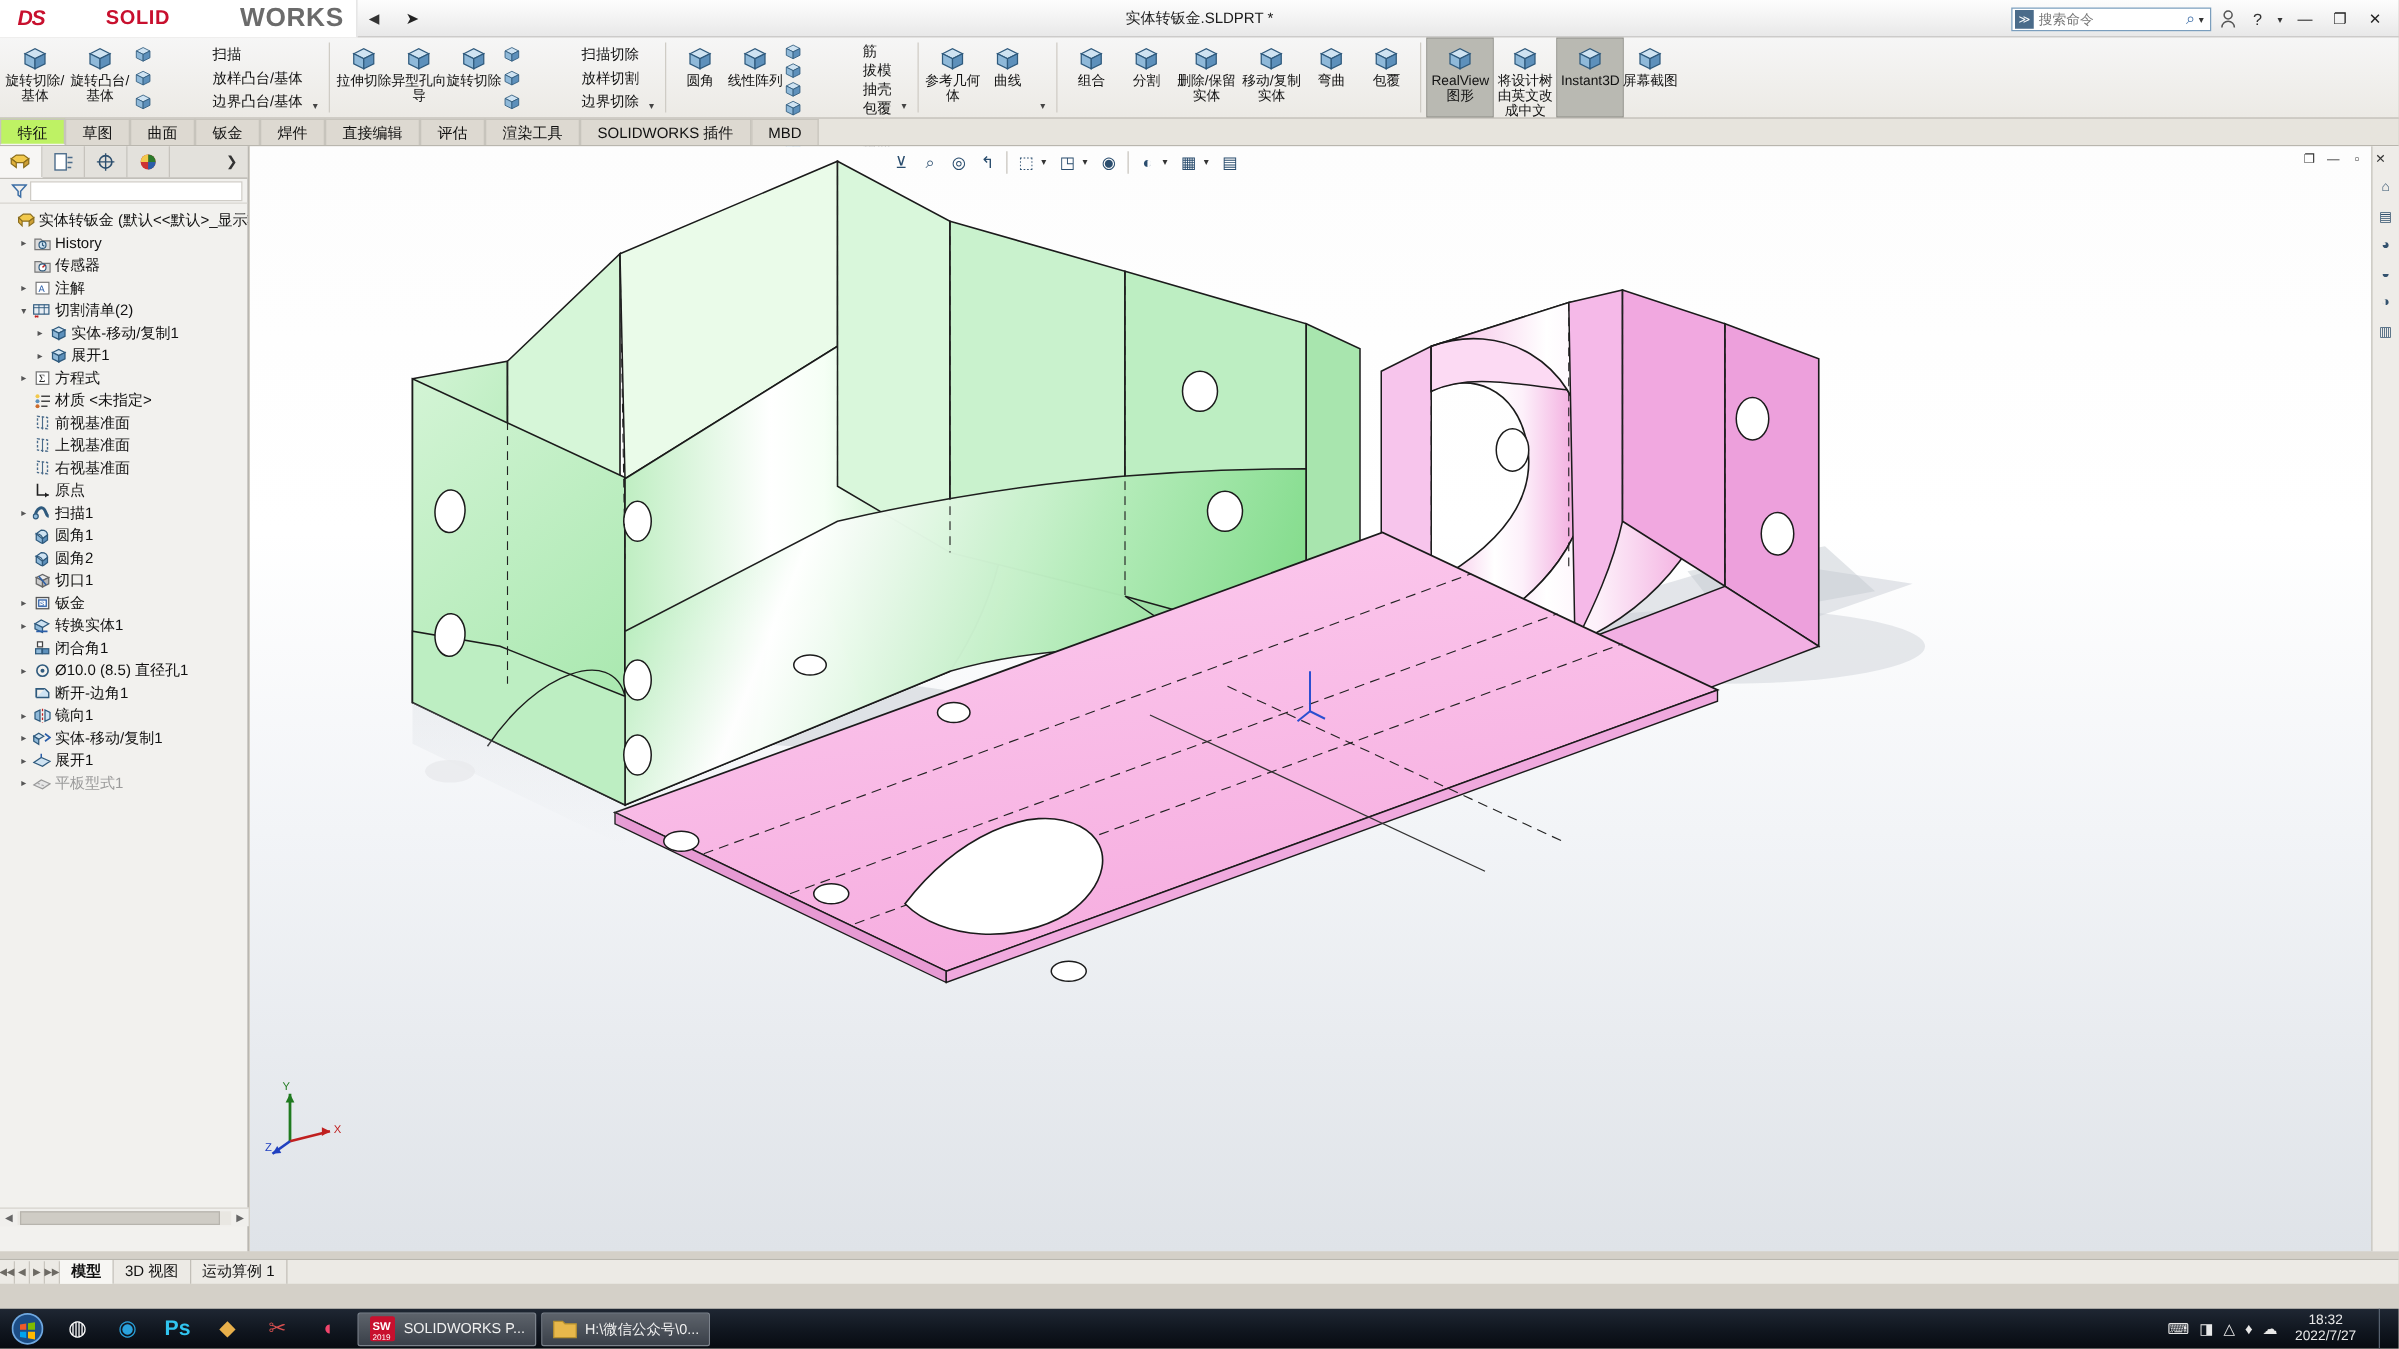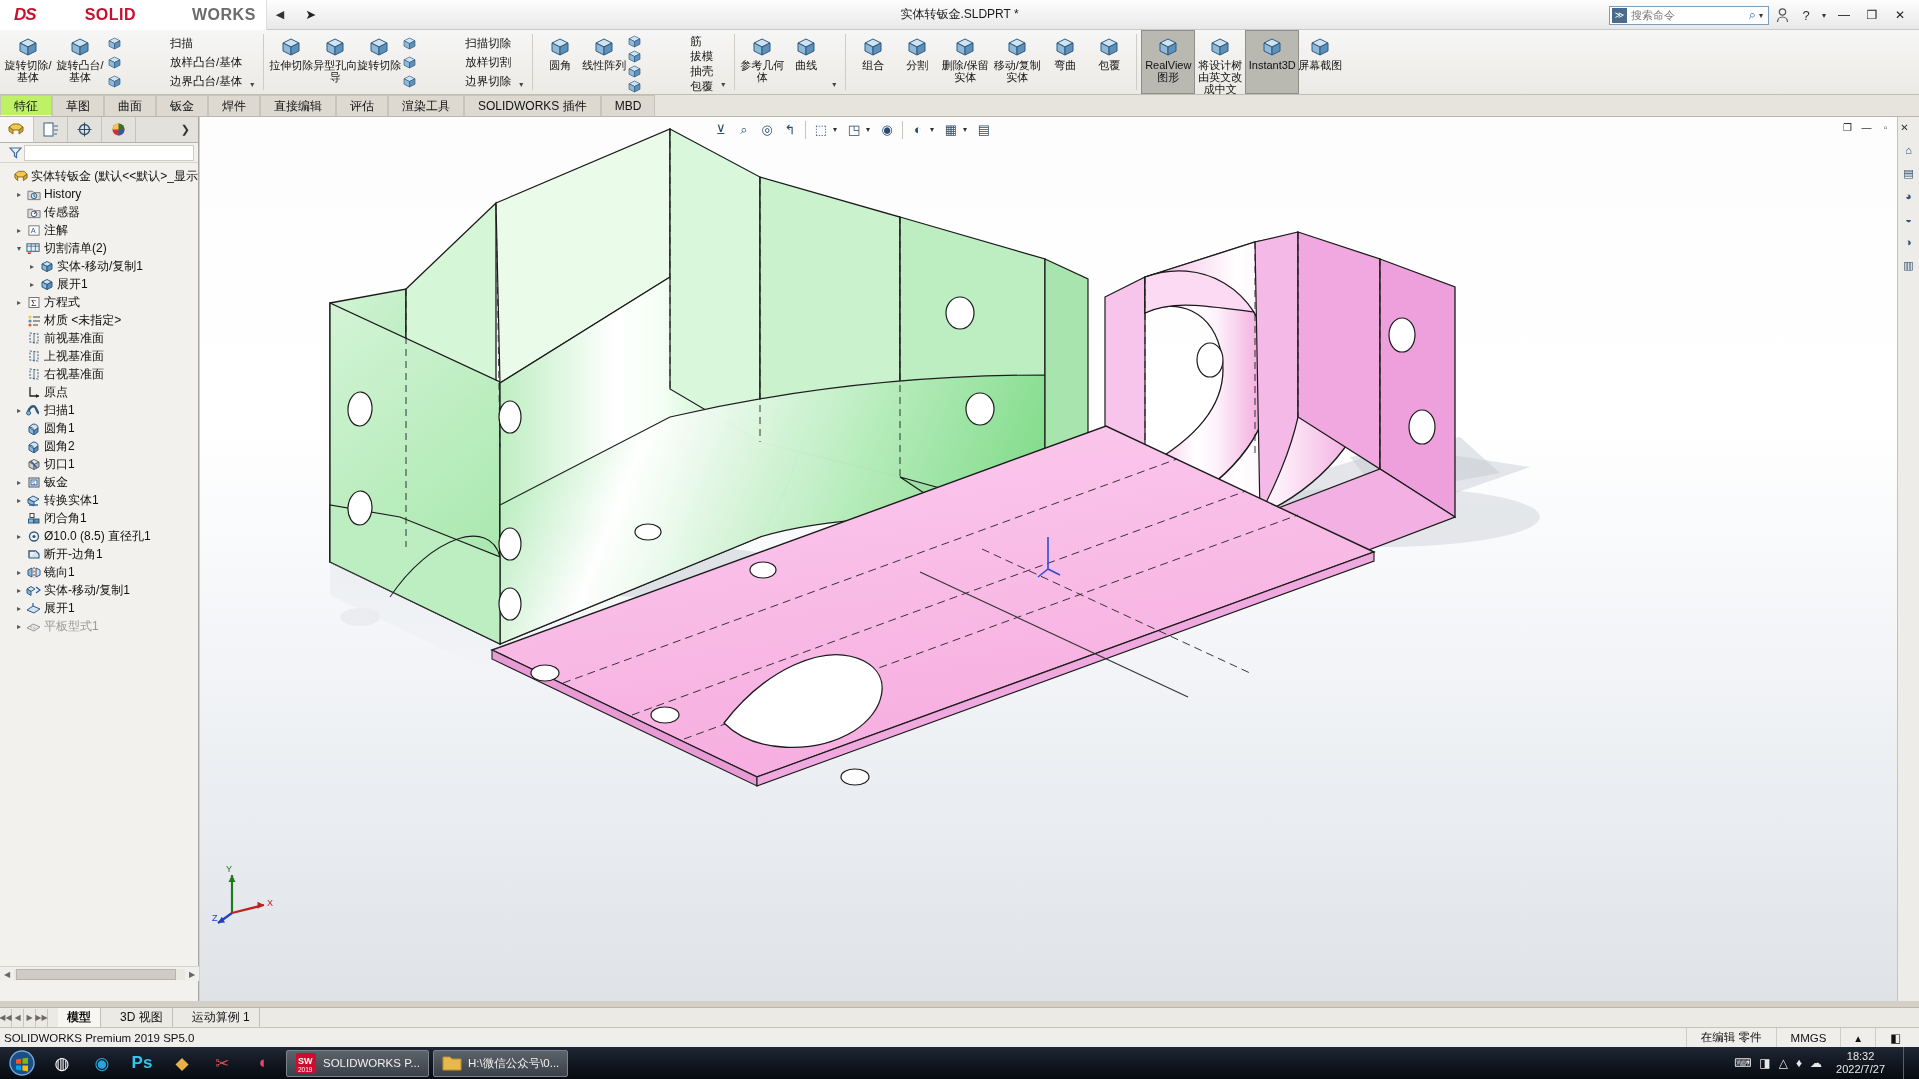--- a/index.html
+++ b/index.html
@@ -19,21 +19,21 @@
     background: linear-gradient(to bottom,#fdfdfd 0%,#f3f3f3 50%,#e8e8e8 100%);
     border-bottom: 1px solid #c8c8c8;
     display: flex; align-items: center;
   }
   .sw-logo {
     display: flex; align-items: center; padding: 0 10px 0 14px;
     height: 30px; background: #ffffff; border-right: 1px solid #dedede; gap: 44px;
   }
   .sw-logo .ds { color: #c8102e; font-weight: bold; font-size: 17px; font-style: italic; letter-spacing: -1px; margin-right: 5px;}
   .sw-logo .solid { color: #c8102e; font-weight: bold; font-size: 16px; letter-spacing: 0.5px;}
-  .sw-logo .works { color: #6b6b6b; font-weight: bold; font-size: 16px; letter-spacing: 0.5px; padding-left: 12px;}
+  .sw-logo .works { color: #6b6b6b; font-weight: bold; font-size: 21px; letter-spacing: 0.5px; padding-left: 12px;}
   .menu-arrow { padding: 0 9px; color: #333; font-size: 11px; }
   .menubar { display: flex; align-items: center; height: 30px; }
   .menubar .mi {
     padding: 4px 9px; color: #1a1a1a; font-size: 13px; cursor: default; white-space: nowrap;
   }
   .pin-icon { padding: 0 12px; color: #222; font-size: 13px; }
   .doc-title {
     position: absolute; left: 0; right: 0; text-align: center;
     font-size: 12px; color: #1a1a1a; pointer-events: none;
   }
@@ -145,21 +145,21 @@
   .rightbar .rb { width:18px;height:18px;display:flex;align-items:center;justify-content:center;font-size:11px;color:#33526e;}
 
   
   .docTabs {
     position:absolute; left:0; bottom:52px; width:1919px; height:20px;
     background:#eceae5; border-top:1px solid #b9b6ae; display:flex; align-items:stretch;
   }
   .navarrows { display:flex; align-items:center; }
   .navarrows div { width:12px; height:18px; display:flex;align-items:center;justify-content:center;
     font-size:8px; color:#6d6a64; border-right:1px solid #c9c6bf;}
-  .dtab { padding: 2px 9px; font-size:12px; color:#111; border-right:1px solid #c2bfb8; display:flex;align-items:center;margin-left:10px;}
+  .dtab { padding: 2px 9px; font-size:12px; color:#111; border-right:1px solid #c2bfb8; display:flex;align-items:center;}
   .dtab.sel { background:#f7f6f3; font-weight:bold;}
   .statusbar {
     position:absolute; left:0; bottom:32px; width:1919px; height:20px;
     background:#f0eeea; border-top:1px solid #c6c3bc; display:flex; align-items:center;
     font-size:11.5px; color:#111; padding-left:4px;
   }
   .status-right { position:absolute; right:4px; display:flex; align-items:center; gap: 0px;}
   .status-right .sseg { padding: 0 14px; border-left:1px solid #d0cdc6; height:19px; display:flex;align-items:center;}
   .taskbar {
     position:absolute; left:0; bottom:0; width:1919px; height:32px;
@@ -1151,29 +1151,20 @@
         <div>▶</div>
         <div>▶▶</div>
       </div>
     <div style="display:flex" id="doctabs">
         <div class="dtab sel">模型</div>
         <div class="dtab">3D 视图</div>
         <div class="dtab">运动算例 1</div>
       </div>
   </div>
 
-  <div class="statusbar">
-    <span>SOLIDWORKS Premium 2019 SP5.0</span>
-    <div class="status-right" id="statusright">
-        <div class="sseg">在编辑 零件</div>
-        <div class="sseg">MMGS</div>
-        <div class="sseg">▴</div>
-        <div class="sseg">◧</div>
-      </div>
-  </div>
 
   <div class="taskbar">
     <div class="tb-ico">
       <svg width="26" height="26" viewBox="0 0 26 26">
         <circle cx="13" cy="13" r="12" fill="#1c4d86" stroke="#6fa8e0" stroke-width="1.4"></circle>
         <path d="M7 9.6l5-0.8v5H7z" fill="#f05a28"></path>
           <path d="M13.4 8.6l5.6-0.9v6.1h-5.6z" fill="#7fba00"></path>
         <path d="M7 15.4h5v5l-5-0.8z" fill="#00a4ef"></path>
           <path d="M13.4 15.4H19v6.1l-5.6-0.9z" fill="#ffb900"></path>
       </svg>

